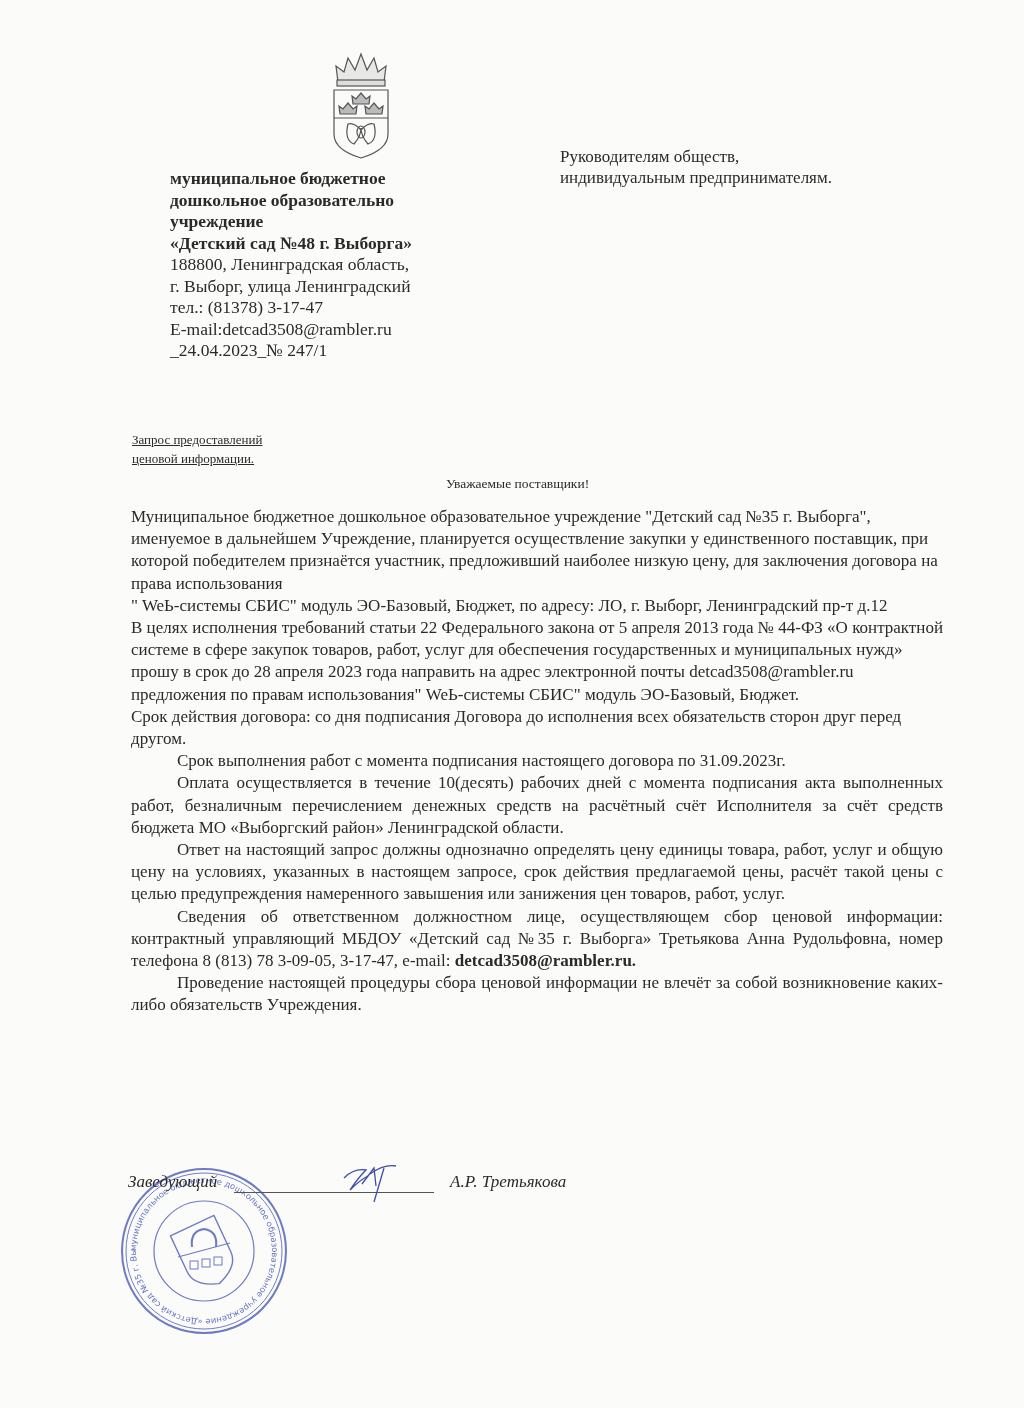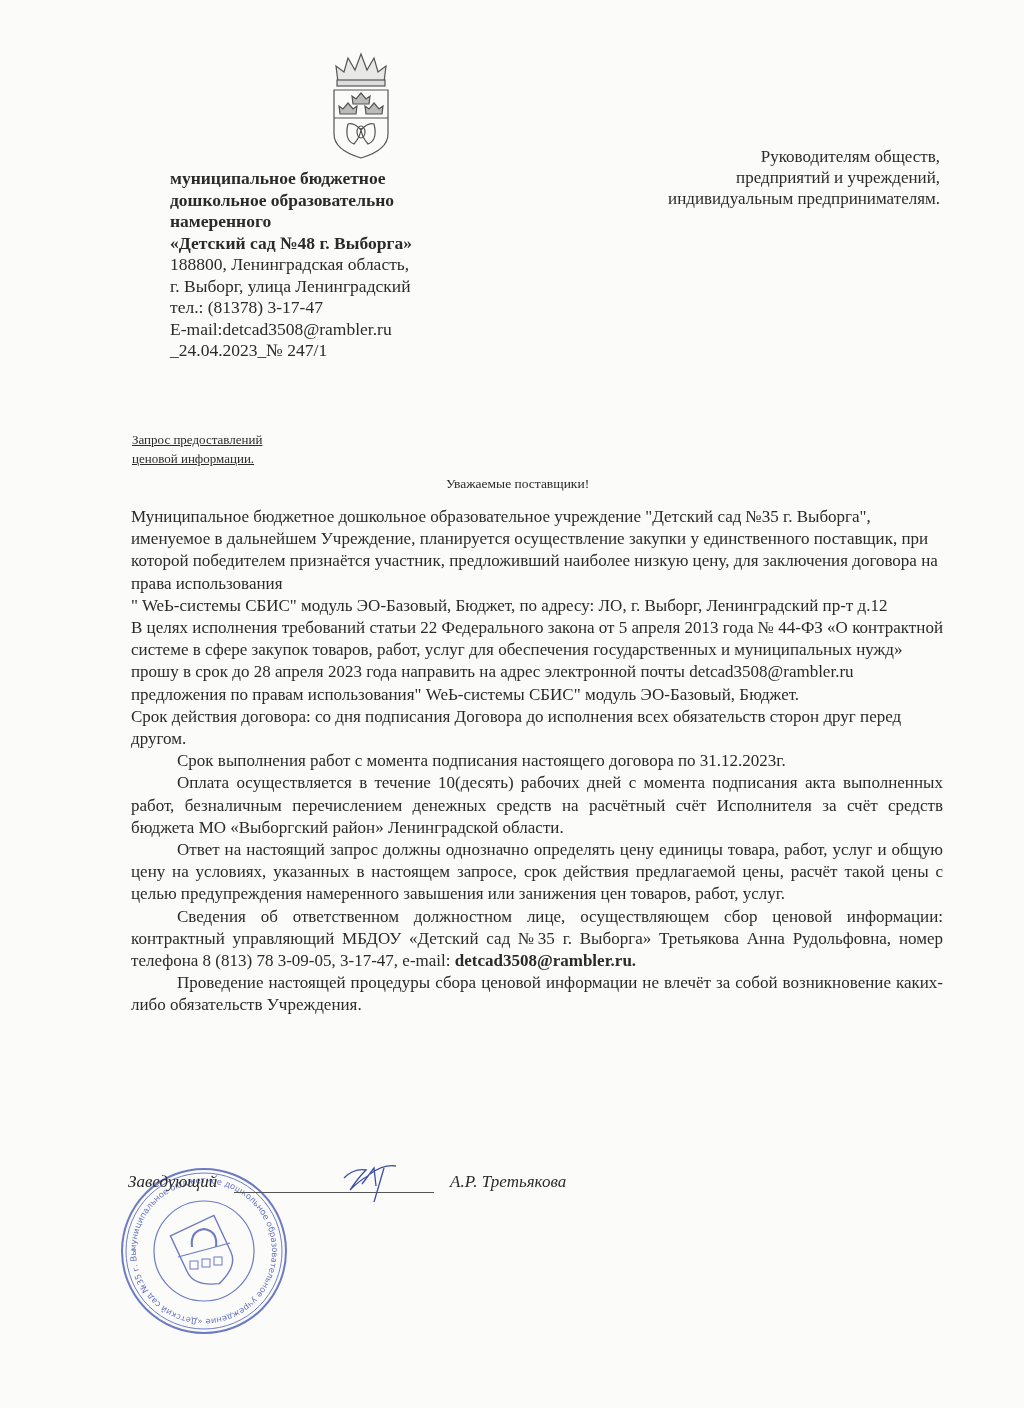--- a/index.html
+++ b/index.html
@@ -9,21 +9,21 @@
     }
     .abs { position: absolute; }
     .emblem { left: 328px; top: 52px; width: 66px; height: 108px; }
     .org {
       left: 170px; top: 168px; width: 316px; text-align: left;
       font-size: 17.5px; line-height: 21.5px;
     }
     .org .b { font-weight: bold; display: block; }
     .org .n { display: block; }
     .addressee {
-      left: 560px; top: 146px; width: 380px; text-align: right;
+      left: 560px; top: 146px; width: 380px; text-align: left;
       font-size: 17px; line-height: 21px;
     }
     .subject { left: 132px; top: 430px; font-size: 13px; line-height: 19px; width: 260px; text-decoration: underline; }
     .greeting { left: 446px; top: 476px; font-size: 13.5px; }
     .body {
       left: 131px; top: 506px; width: 812px;
       font-size: 17px; line-height: 22.2px; text-align: left;
     }
     .body p { margin: 0; }
     .body .ind { text-indent: 46px; text-align: justify; text-align-last: left; }
@@ -50,48 +50,47 @@
       <path d="M38 62 L37 54 L41 57 L46 51 L51 57 L55 54 L54 62 Z" fill="#bbb"></path>
       <path d="M20 72 Q16 88 26 92 Q33 84 33 76 Q33 84 40 92 Q50 88 46 72 Q40 70 33 78 Q26 70 20 72 Z"></path>
       <ellipse cx="33" cy="80" rx="4" ry="6"></ellipse>
     </g>
   </svg>
 </div>
 
 <div class="abs org">
   <span class="b">муниципальное бюджетное</span>
   <span class="b">дошкольное образовательно</span>
-  <span class="b">намеренного</span>
+  <span class="b">учреждение</span>
   <span class="b">«Детский сад №48 г. Выборга»</span>
   <span class="n">188800, Ленинградская область,</span>
   <span class="n">г. Выборг, улица  Ленинградский</span>
   <span class="n">тел.: (81378) 3-17-47</span>
   <span class="n">E-mail:detcad3508@rambler.ru</span>
   <span class="n">_24.04.2023_№ 247/1</span>
 </div>
 
 <div class="abs addressee">
   <div>Руководителям обществ,</div>
-  <div>предприятий и учреждений,</div>
   <div>индивидуальным предпринимателям.</div>
 </div>
 
 <div class="abs subject">
   <div>Запрос предоставлений</div>
   <div>ценовой информации.</div>
 </div>
 
 <div class="abs greeting">Уважаемые поставщики!</div>
 
 <div class="abs body">
   <p>Муниципальное бюджетное дошкольное образовательное учреждение "Детский сад №35 г. Выборга", именуемое в дальнейшем Учреждение, планируется осуществление закупки у единственного поставщик, при которой победителем признаётся участник, предложивший наиболее низкую цену, для заключения договора на права использования</p>
   <p>" WeЬ-системы СБИС" модуль ЭО-Базовый, Бюджет, по адресу: ЛО, г. Выборг, Ленинградский пр-т д.12</p>
   <p>В целях исполнения требований статьи 22 Федерального закона от 5 апреля 2013 года № 44-ФЗ «О контрактной системе в сфере закупок товаров, работ, услуг для обеспечения государственных и муниципальных нужд» прошу в срок до 28 апреля 2023 года направить на адрес электронной почты detcad3508@rambler.ru предложения по правам использования" WeЬ-системы СБИС" модуль ЭО-Базовый, Бюджет.</p>
   <p>Срок действия договора: со дня подписания  Договора до исполнения всех обязательств сторон друг перед другом.</p>
-  <p class="ind">Срок выполнения работ  с момента подписания настоящего договора по 31.12.2023г.</p>
+  <p class="ind">Срок выполнения работ  с момента подписания настоящего договора по 31.09.2023г.</p>
   <p class="ind">Оплата осуществляется в течение 10(десять) рабочих дней с момента подписания акта выполненных работ, безналичным перечислением денежных средств на расчётный счёт Исполнителя за счёт средств бюджета МО «Выборгский район» Ленинградской области.</p>
   <p class="ind">Ответ на настоящий запрос должны однозначно определять цену единицы товара, работ, услуг и общую цену на условиях, указанных в настоящем запросе, срок действия предлагаемой цены, расчёт такой цены с целью предупреждения намеренного завышения или занижения цен товаров, работ, услуг.</p>
   <p class="ind"><span>Сведения об ответственном должностном лице, осуществляющем сбор ценовой информации: контрактный управляющий МБДОУ «Детский сад №35 г. Выборга» Третьякова Анна Рудольфовна, номер телефона 8 (813) 78 3-09-05, 3-17-47, e-mail: </span><span class="email-bold">detcad3508@rambler.ru.</span></p>
   <p class="ind">Проведение настоящей процедуры сбора ценовой информации не влечёт за собой возникновение каких-либо обязательств Учреждения.</p>
 </div>
 
 <div class="abs stamp">
   <svg width="172" height="172" viewBox="0 0 172 172">
     <defs>
       <path id="stampArc" d="M86 86 m-68 0 a68 68 0 1 1 136 0 a68 68 0 1 1 -136 0"></path>

